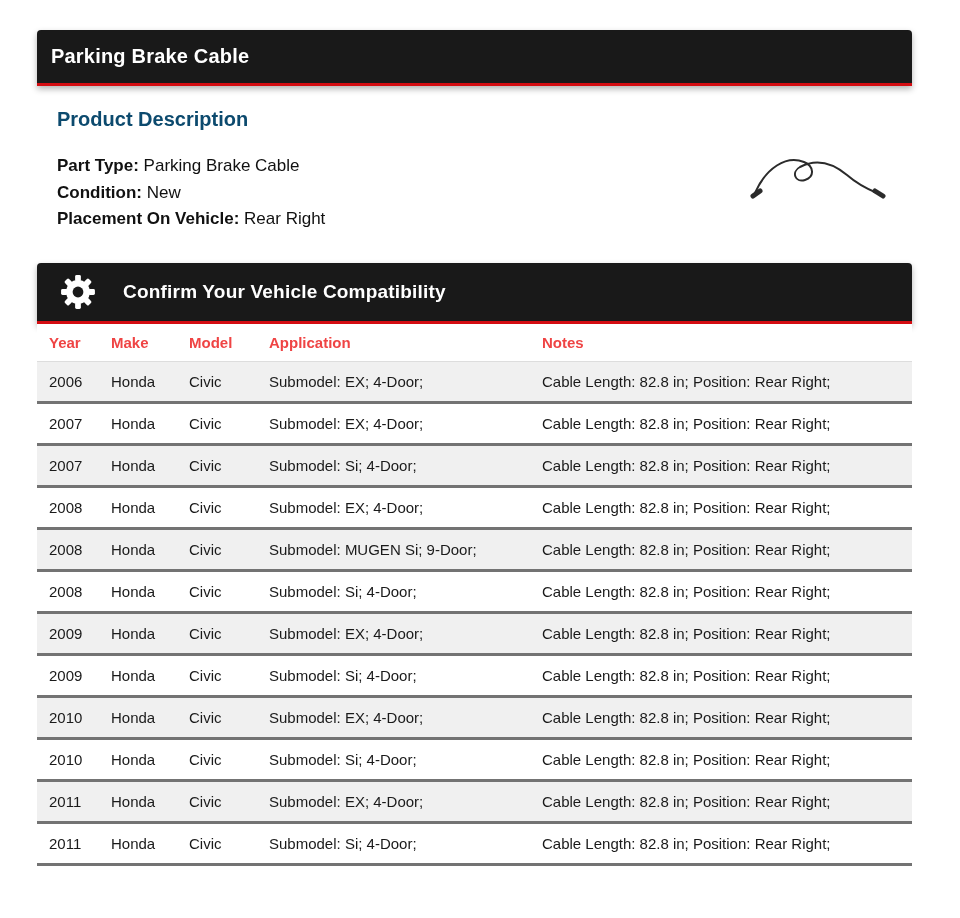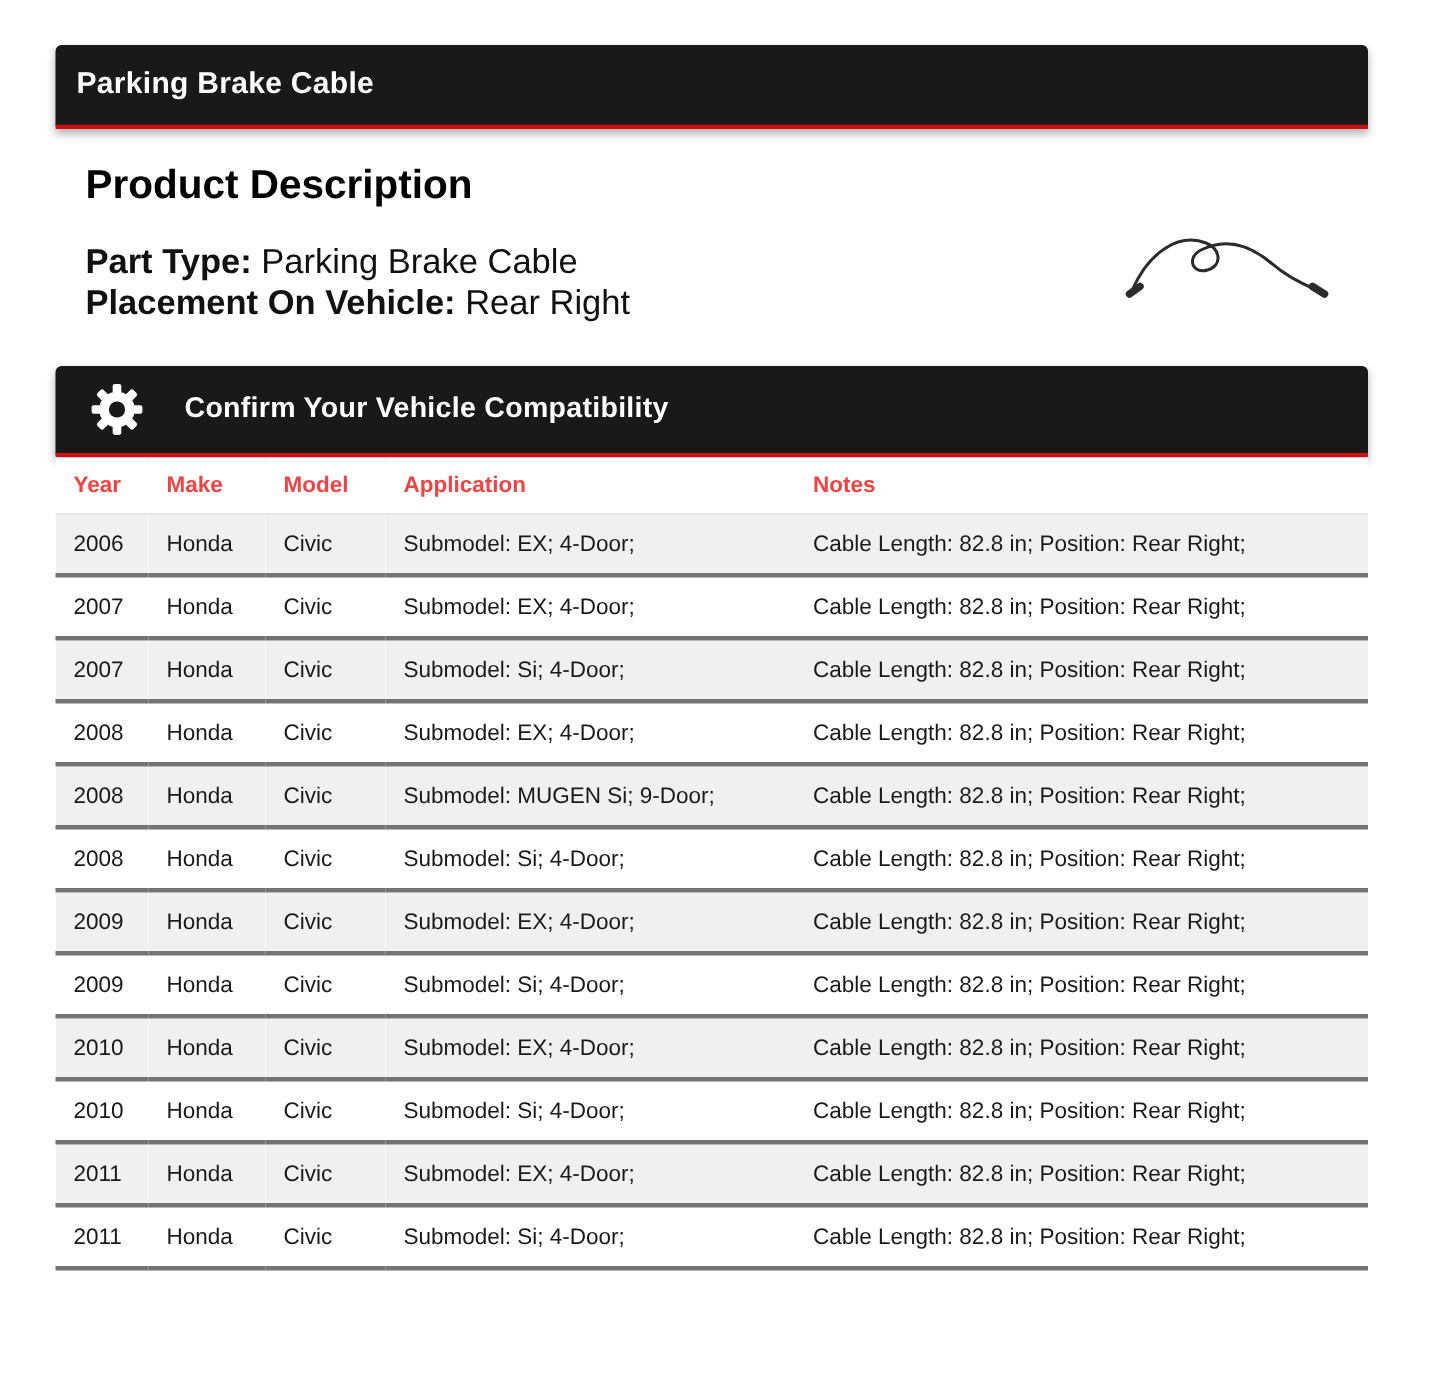--- a/index.html
+++ b/index.html
@@ -30,26 +30,26 @@
     font-size: 20px;
     font-weight: bold;
     letter-spacing: 0.2px;
   }
   
   .desc-body {
     position: relative;
     padding: 0 0 0 20px;
   }
   .desc-heading {
-    font-size: 27px;
+    font-size: 20px;
     font-weight: bold;
-    color: #000000;
+    color: #0c4a6e;
     margin: 22px 0 22px 0;
   }
-  .fields { font-size: 23px; }
+  .fields { font-size: 17px; }
   .field-row { line-height: 26.5px; }
   .field-label { font-weight: bold; }
   .field-value { font-weight: normal; }
   .cable-art {
     position: absolute;
     right: 24px;
     top: 38px;
   }
   
   .compat-section { margin-top: 30px; }
@@ -97,20 +97,21 @@
 <div class="page">
 
   <div class="section">
     <div class="bar">
       <span class="bar-title">Parking Brake Cable</span>
     </div>
     <div class="desc-body">
       <h2 class="desc-heading">Product Description</h2>
       <div class="fields">
           <div class="field-row"><span class="field-label">Part Type: </span><span class="field-value">Parking Brake Cable</span></div>
+          <div class="field-row"><span class="field-label">Condition: </span><span class="field-value">New</span></div>
           <div class="field-row"><span class="field-label">Placement On Vehicle: </span><span class="field-value">Rear Right</span></div>
         </div>
       <svg class="cable-art" width="140" height="66" viewBox="0 0 140 66" aria-hidden="true">
         <path d="M7 47 C 18 22, 38 9, 56 16 C 66 20, 67 31, 57 34 C 47 37, 43 26, 52 21 C 71 11, 87 19, 99 29 C 107 36, 117 42, 129 47" stroke="#2b2b2b" stroke-width="2" fill="none" stroke-linecap="round"></path>
         <path d="M5 50 l 7 -5" stroke="#2b2b2b" stroke-width="5" stroke-linecap="round"></path>
         <path d="M127 45 l 8 5" stroke="#2b2b2b" stroke-width="5" stroke-linecap="round"></path>
       </svg>
     </div>
   </div>
 

